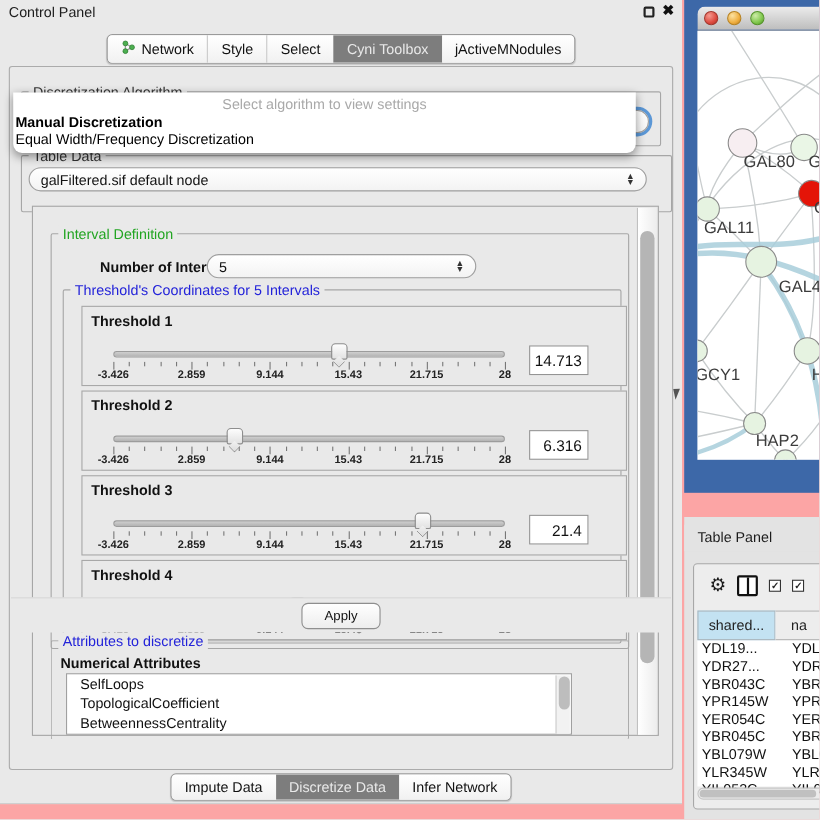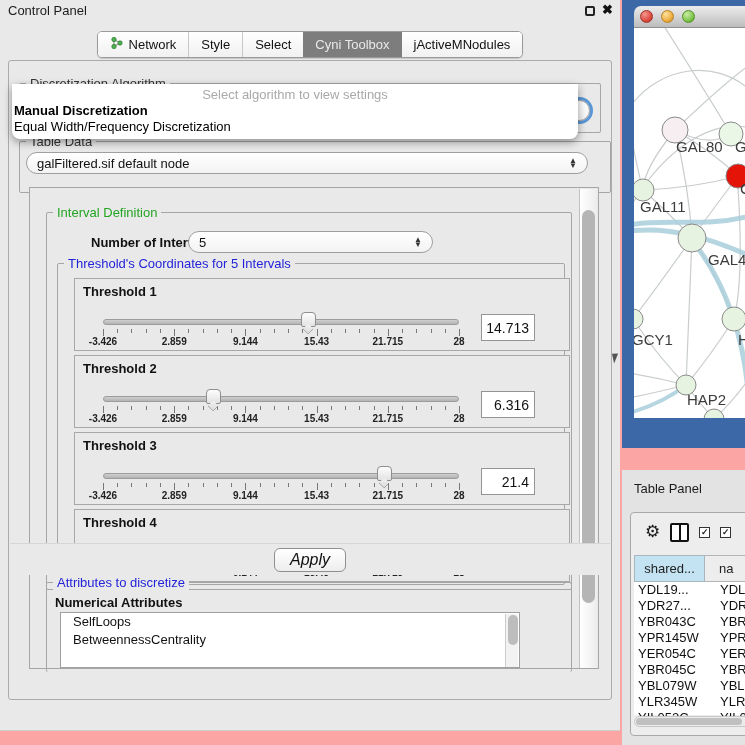--- a/index.html
+++ b/index.html
@@ -61,21 +61,21 @@
   .th-value{position:absolute;left:406px;top:35px;width:54px;height:27px;background:#fff;border:1px solid #949494;font-size:14px;color:#111;display:flex;align-items:center;justify-content:flex-end;padding-right:5px;}
 
   
   #attr-list{left:30px;top:424px;width:460px;height:56px;background:#fff;border:1px solid #a0a0a0;overflow:hidden;}
   .attr-item{font-size:13px;color:#111;padding:1px 0 1px 12px;line-height:16px;white-space:nowrap;}
   #attr-scrollbar{position:absolute;right:1px;top:1px;width:13px;height:54px;background:#f2f2f2;border-left:1px solid #ccc;}
   #attr-thumb{position:absolute;left:1.5px;top:1px;width:10px;height:30px;background:#bdbdbd;border-radius:5px;}
 
   
   #apply-row{left:1px;top:482px;width:600px;height:32px;background:#e9e9e9;border-top:1px solid #d6d6d6;display:flex;justify-content:center;align-items:center;}
-  #apply-btn{width:72px;height:24px;background:linear-gradient(#ffffff,#ededed);border:1px solid #8f8f8f;border-radius:6px;font-size:16px;color:#111;display:flex;align-items:center;justify-content:center;font-style:italic;}
+  #apply-btn{width:72px;height:24px;background:linear-gradient(#ffffff,#ededed);border:1px solid #8f8f8f;border-radius:6px;font-size:12px;color:#111;display:flex;align-items:center;justify-content:center;}
 
   
   #bottom-tabs{left:0;top:703px;width:620px;display:flex;justify-content:center;}
 
   
   #cursor{left:613px;top:353px;width:0;height:0;border-left:6px solid #3a3a3a;border-bottom:9px solid transparent;border-top:1px solid transparent;transform:rotate(-12deg);opacity:.85;}
 
   
   #net-window{left:622px;top:0;width:123px;height:448px;background:#3d68a8;}
   #net-titlebar{left:12px;top:6px;width:111px;height:22px;background:linear-gradient(#ececec,#bdbdbd);border-radius:7px 0 0 0;border-bottom:1px solid #8f8f8f;display:flex;align-items:center;padding-left:6px;gap:8px;}
@@ -343,20 +343,21 @@
           </div>
         </div>
 
         <div class="groupbox" style="left:16px;top:394px;width:526px;height:90px;border-bottom:none;">
           <span class="grouptitle t-blue">Attributes to discretize</span>
           <div class="abs" style="left:8px;top:12px;font-size:13px;font-weight:bold;color:#111;">Numerical Attributes</div>
         </div>
         <div class="abs" id="attr-list">
           <div id="attr-items">
               <div class="attr-item">SelfLoops</div>
+              <div class="attr-item">TopologicalCoefficient</div>
               <div class="attr-item">BetweennessCentrality</div>
             </div>
           <div id="attr-scrollbar">
             <div id="attr-thumb"></div>
           </div>
         </div>
 
         <div class="abs" id="v-scrollbar">
           <div class="abs" id="v-thumb"></div>
         </div>
@@ -366,20 +367,33 @@
         <div id="apply-btn">Apply</div>
       </div>
     </div>
 
     <div class="abs" id="algo-popup">
       <div class="abs popup-item" id="popup-item-0">Manual Discretization</div>
       <div class="abs" id="popup-hint">Select algorithm to view settings</div>
       <div class="abs popup-item" id="popup-item-1">Equal Width/Frequency Discretization</div>
     </div>
 
+    <div class="abs" id="bottom-tabs">
+      <div class="tabgroup" id="bottom-tabgroup">
+          <div class="tab">
+            <span>Impute Data</span>
+          </div>
+          <div class="tab selected">
+            <span>Discretize Data</span>
+          </div>
+          <div class="tab">
+            <span>Infer Network</span>
+          </div>
+        </div>
+    </div>
   </div>
 
   <div class="abs" id="cursor"></div>
 
   <div class="abs" id="net-window">
     <div class="abs" id="net-titlebar">
       <span class="light red"></span>
       <span class="light yellow"></span>
       <span class="light green"></span>
     </div>

